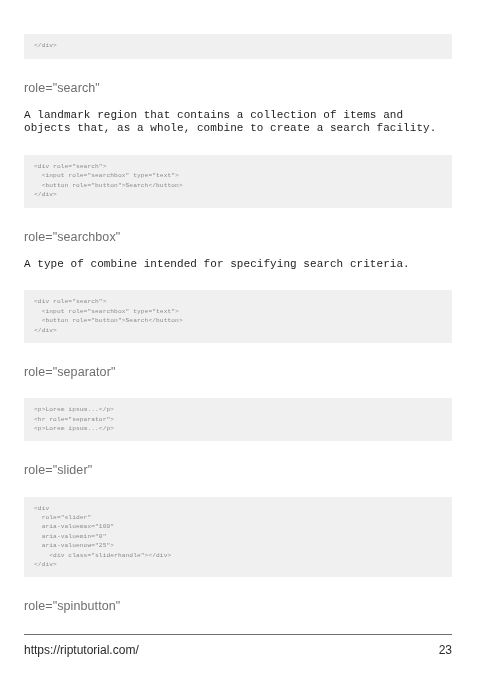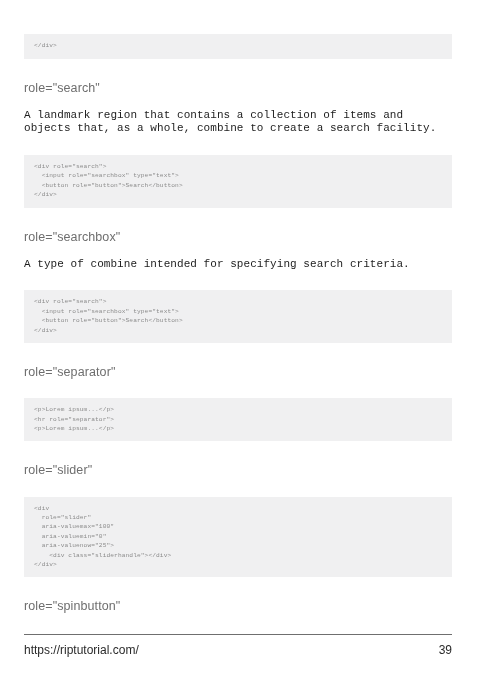--- a/index.html
+++ b/index.html
@@ -119,17 +119,17 @@
 &lt;/div&gt;</pre>
 
     <h2 class="section-heading">role="spinbutton"</h2>
 
   </div>
 
   <div class="footer">
     <div class="footer-rule"></div>
     <div class="footer-row">
       <span>https://riptutorial.com/</span>
-      <span>39</span>
+      <span>23</span>
     </div>
   </div>
 
 </div>
 
 </body></html>

